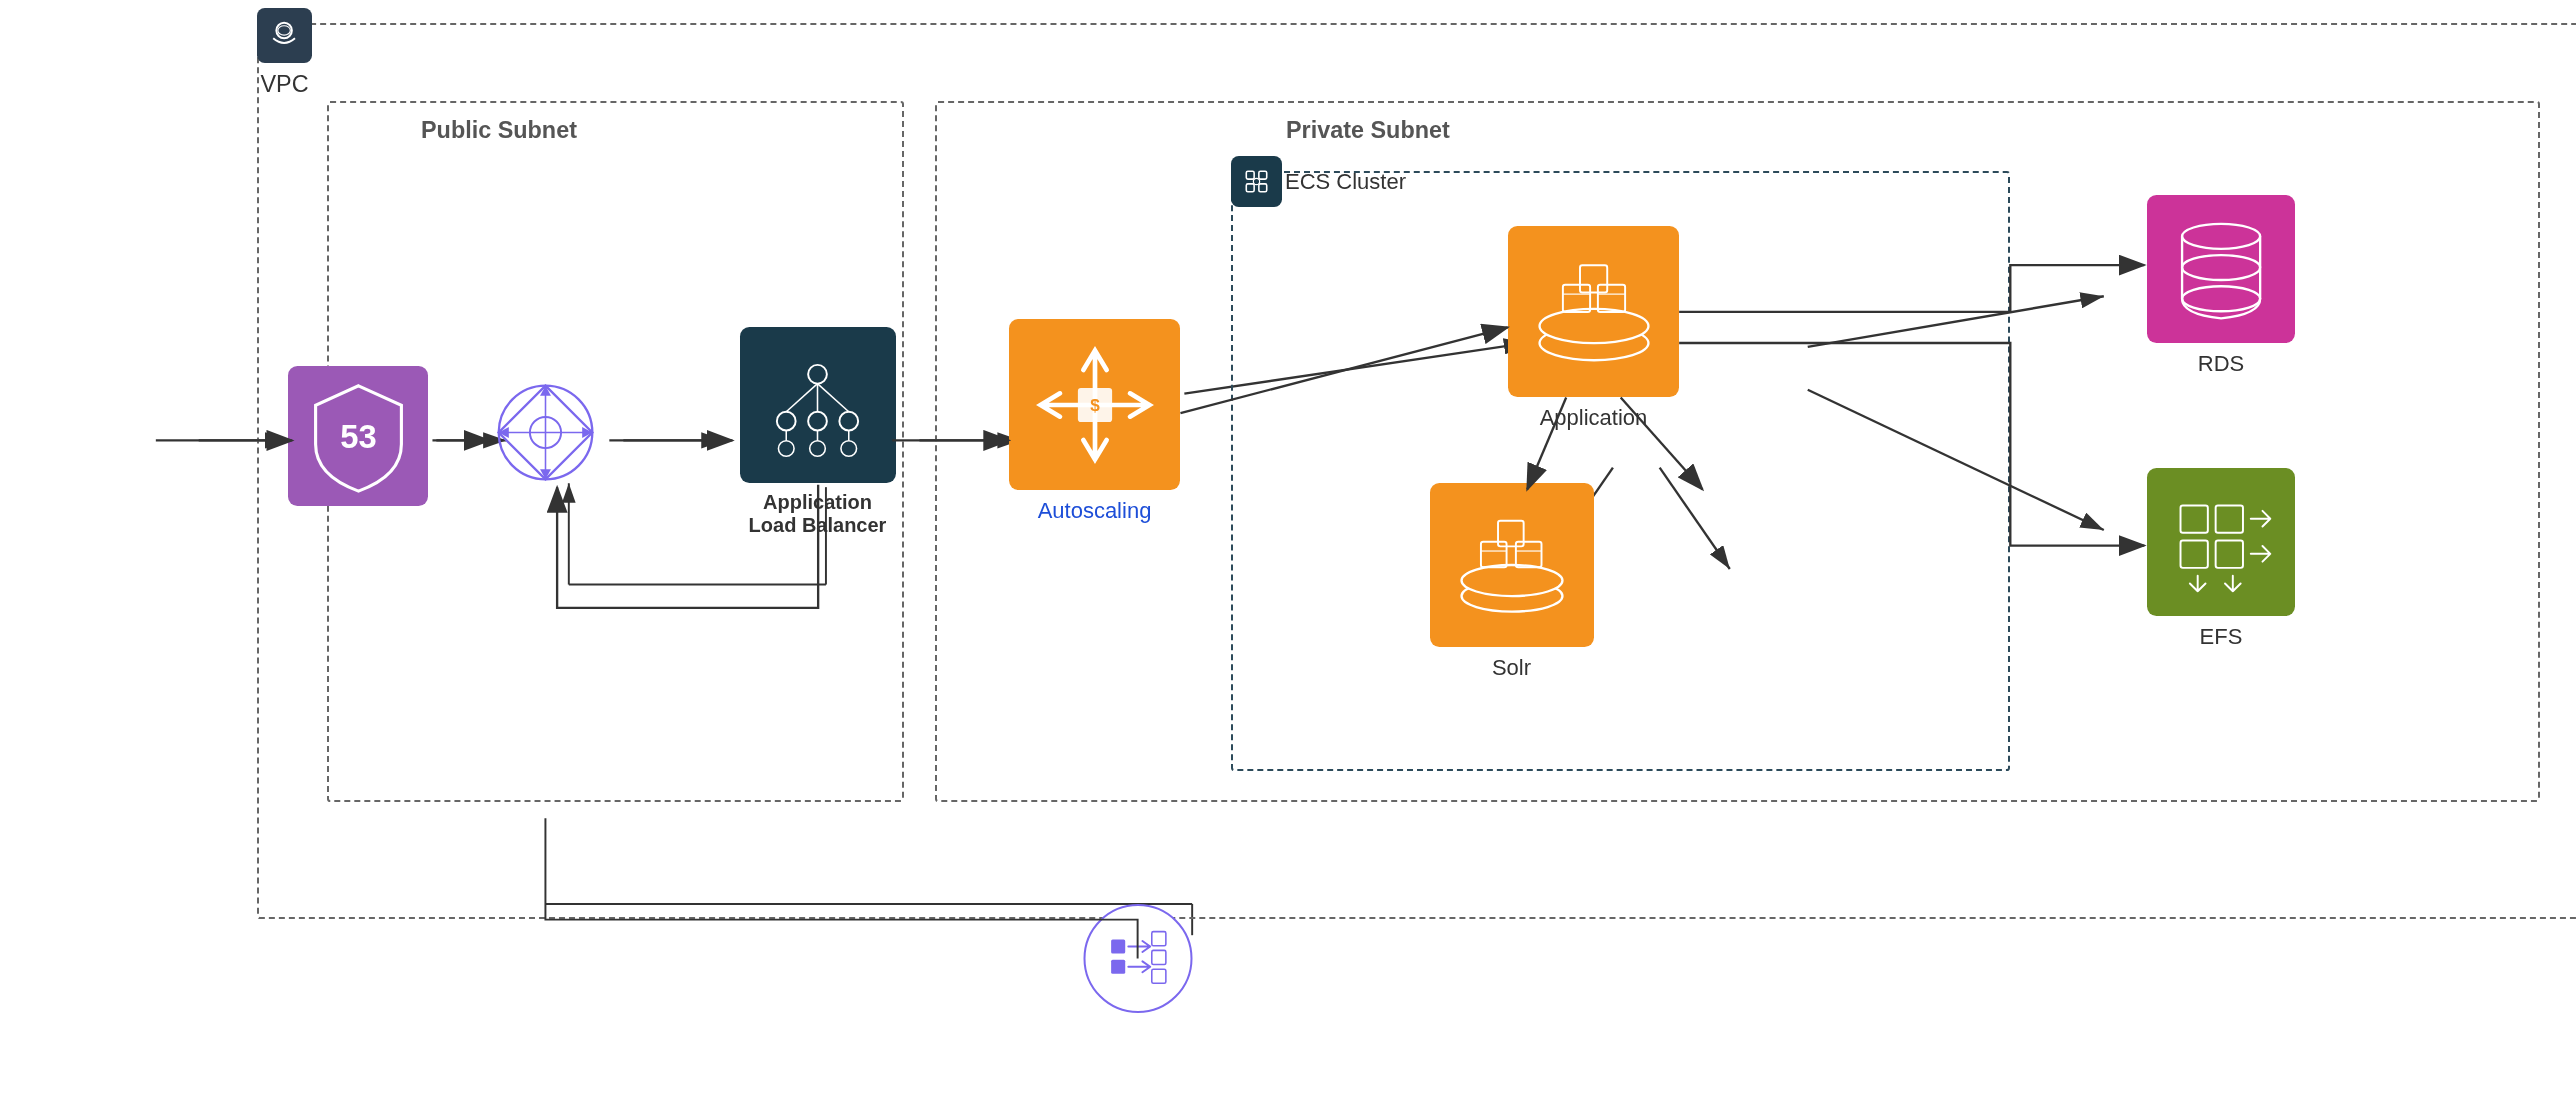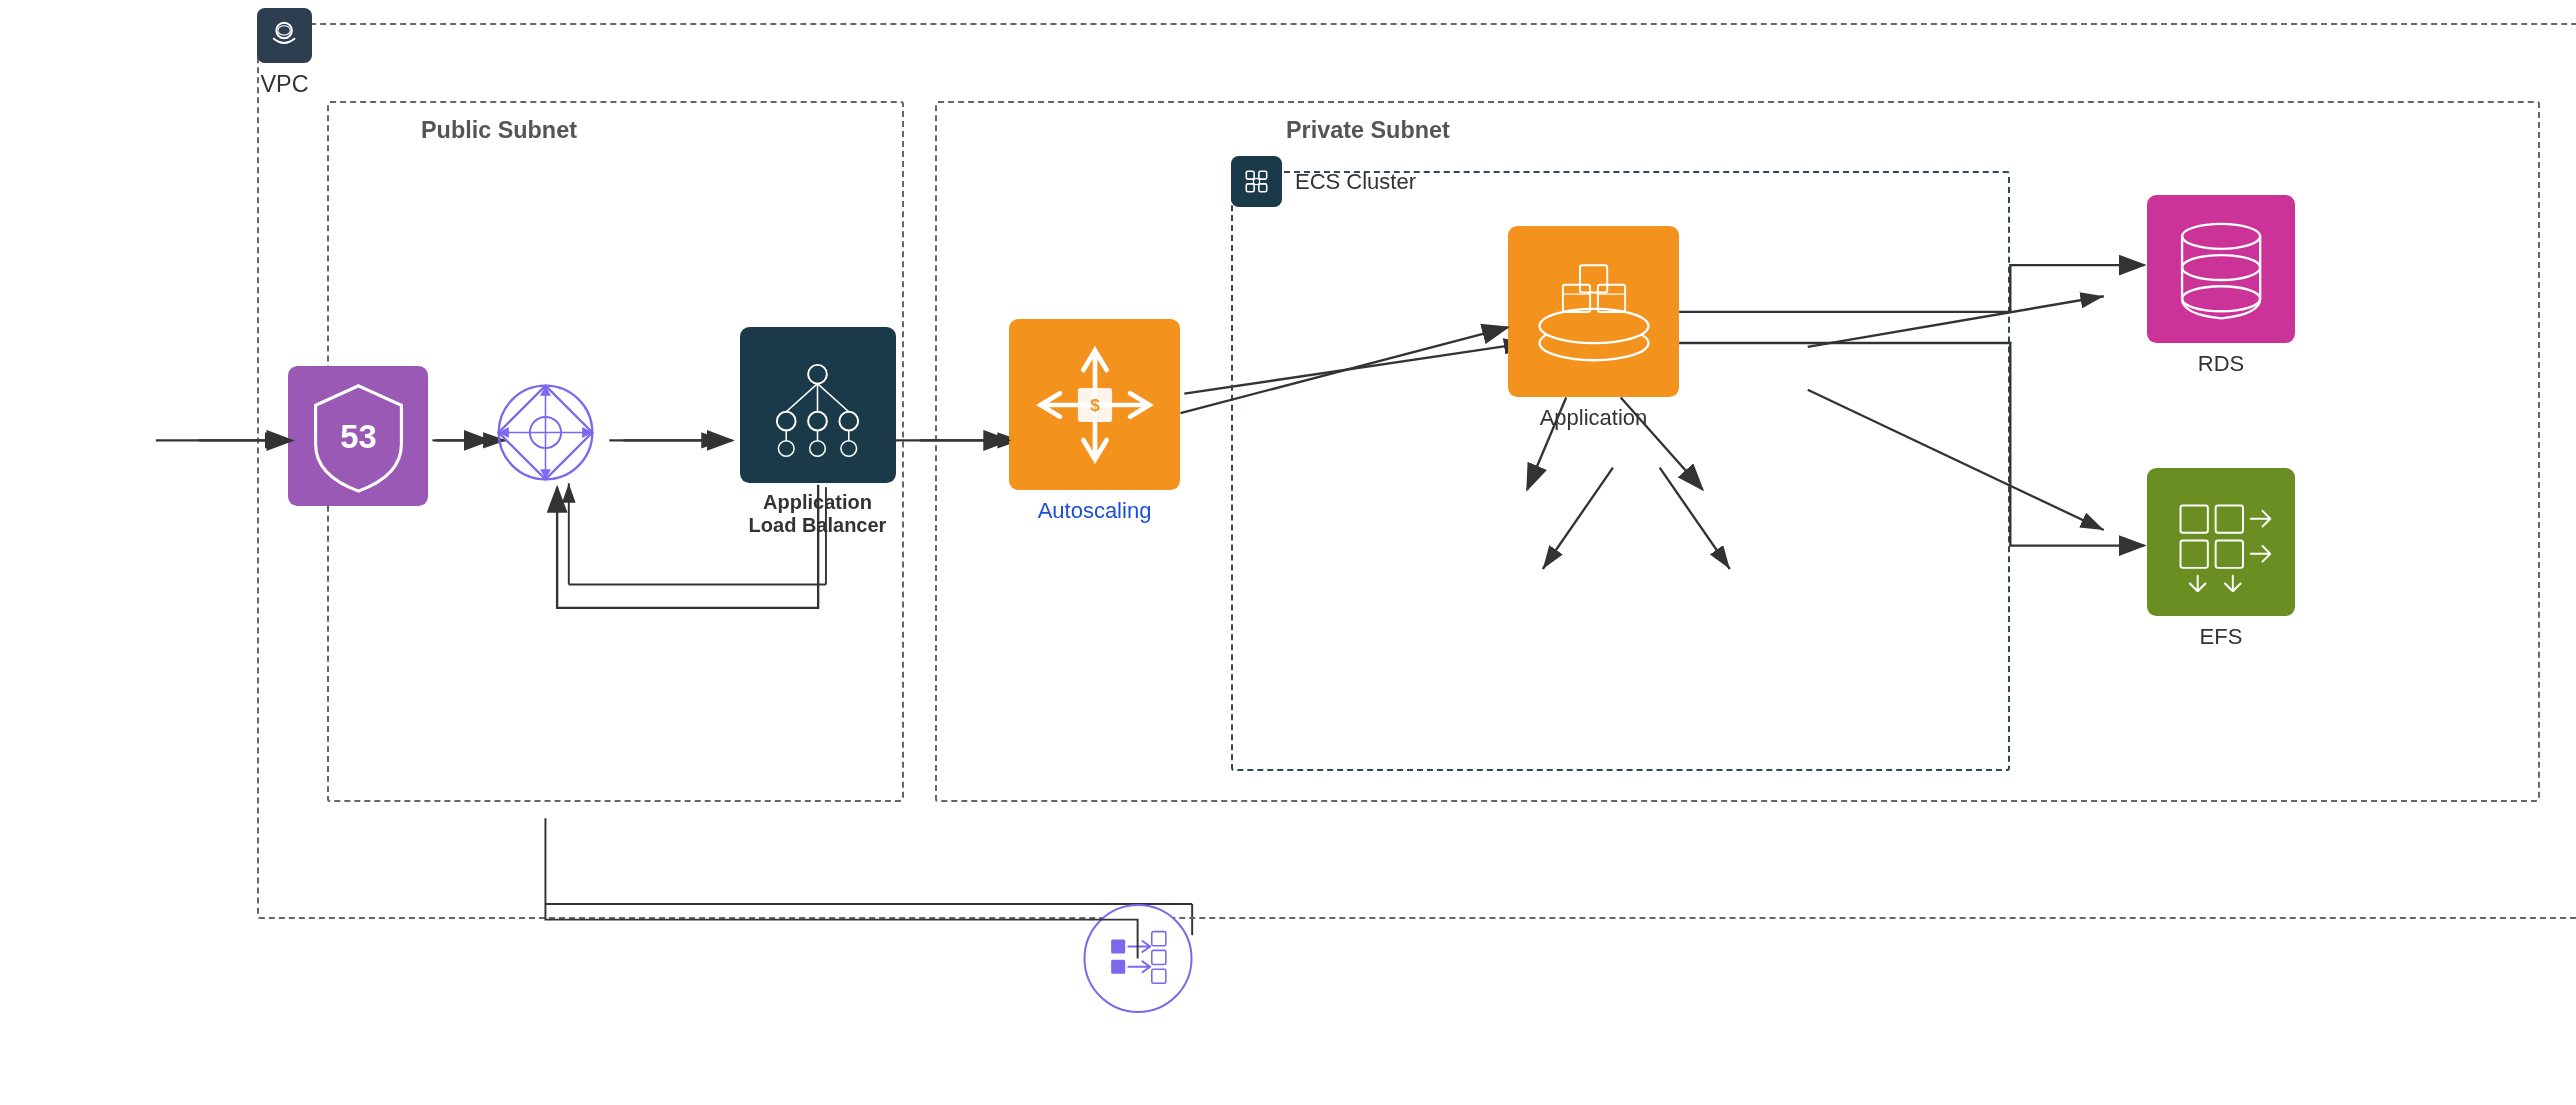--- a/index.html
+++ b/index.html
@@ -125,21 +125,21 @@
   </div>
   <span class="subnet-label" style="left:421px; top:117px;">Public Subnet</span>
 
   <div class="dashed-box" style="left:935px; top:101px; width:1605px; height:701px;">
   </div>
   <span class="subnet-label" style="left:1286px; top:117px;">Private Subnet</span>
 
   <div class="dashed-box" style="left:1231px; top:171px; width:779px; height:600px; border-color:#2C4A5A;">
   </div>
 
-  <div style="position:absolute; left:1231px; top:156px; display:flex; align-items:center; gap:13px;">
+  <div style="position:absolute; left:1231px; top:156px; display:flex; align-items:center; gap:3px;">
     <div style="width:51px; height:51px; background:#1A3A4A; border-radius:7.8px; display:flex; align-items:center; justify-content:center;">
       <svg width="33" height="33" viewBox="0 0 42 42" fill="none">
         <rect x="8" y="8" width="10" height="10" rx="2" stroke="white" stroke-width="2" fill="none"></rect>
         <rect x="24" y="8" width="10" height="10" rx="2" stroke="white" stroke-width="2" fill="none"></rect>
         <rect x="8" y="24" width="10" height="10" rx="2" stroke="white" stroke-width="2" fill="none"></rect>
         <rect x="24" y="24" width="10" height="10" rx="2" stroke="white" stroke-width="2" fill="none"></rect>
         <circle cx="21" cy="21" r="4" stroke="white" stroke-width="1.5" fill="none"></circle>
       </svg>
     </div>
     <span style="font-size:22px; color:#333; font-weight:400;">ECS Cluster</span>
@@ -236,20 +236,36 @@
         <rect x="95" y="55" width="35" height="35" rx="3" fill="none" stroke="white" stroke-width="2.5"></rect>
         <rect x="72" y="30" width="35" height="35" rx="3" fill="none" stroke="white" stroke-width="2.5"></rect>
 
         <line x1="50" y1="67" x2="85" y2="67" stroke="white" stroke-width="1.5"></line>
         <line x1="95" y1="67" x2="130" y2="67" stroke="white" stroke-width="1.5"></line>
       </svg>
     </div>
     <span style="font-size:22px; color:#333; margin-top:7.8px;">Application</span>
   </div>
 
+  <div class="icon-box" style="left:1426px; top:483px; width:171px;">
+    <div class="icon-square" style="width:164px; height:164px; background:#F4921E;">
+      <svg width="132" height="132" viewBox="0 0 170 170">
+
+        <ellipse cx="85" cy="125" rx="65" ry="20" fill="none" stroke="white" stroke-width="3"></ellipse>
+        <ellipse cx="85" cy="105" rx="65" ry="20" fill="#F4921E" stroke="white" stroke-width="3"></ellipse>
+
+        <rect x="45" y="55" width="33" height="33" rx="3" fill="none" stroke="white" stroke-width="2.5"></rect>
+        <rect x="90" y="55" width="33" height="33" rx="3" fill="none" stroke="white" stroke-width="2.5"></rect>
+        <rect x="67" y="28" width="33" height="33" rx="3" fill="none" stroke="white" stroke-width="2.5"></rect>
+        <line x1="45" y1="67" x2="78" y2="67" stroke="white" stroke-width="1.5"></line>
+        <line x1="90" y1="67" x2="123" y2="67" stroke="white" stroke-width="1.5"></line>
+      </svg>
+    </div>
+    <span style="font-size:22px; color:#333; margin-top:7.8px;">Solr</span>
+  </div>
 
 
   <div class="icon-box" style="left:2143px; top:195px; width:156px;">
     <div class="icon-square" style="width:148px; height:148px; background:#CC3399;">
       <svg width="121" height="121" viewBox="0 0 155 155">
 
         <ellipse cx="77" cy="35" rx="50" ry="16" fill="none" stroke="white" stroke-width="3"></ellipse>
         <ellipse cx="77" cy="75" rx="50" ry="16" fill="none" stroke="white" stroke-width="3"></ellipse>
         <ellipse cx="77" cy="115" rx="50" ry="16" fill="none" stroke="white" stroke-width="3"></ellipse>
 

